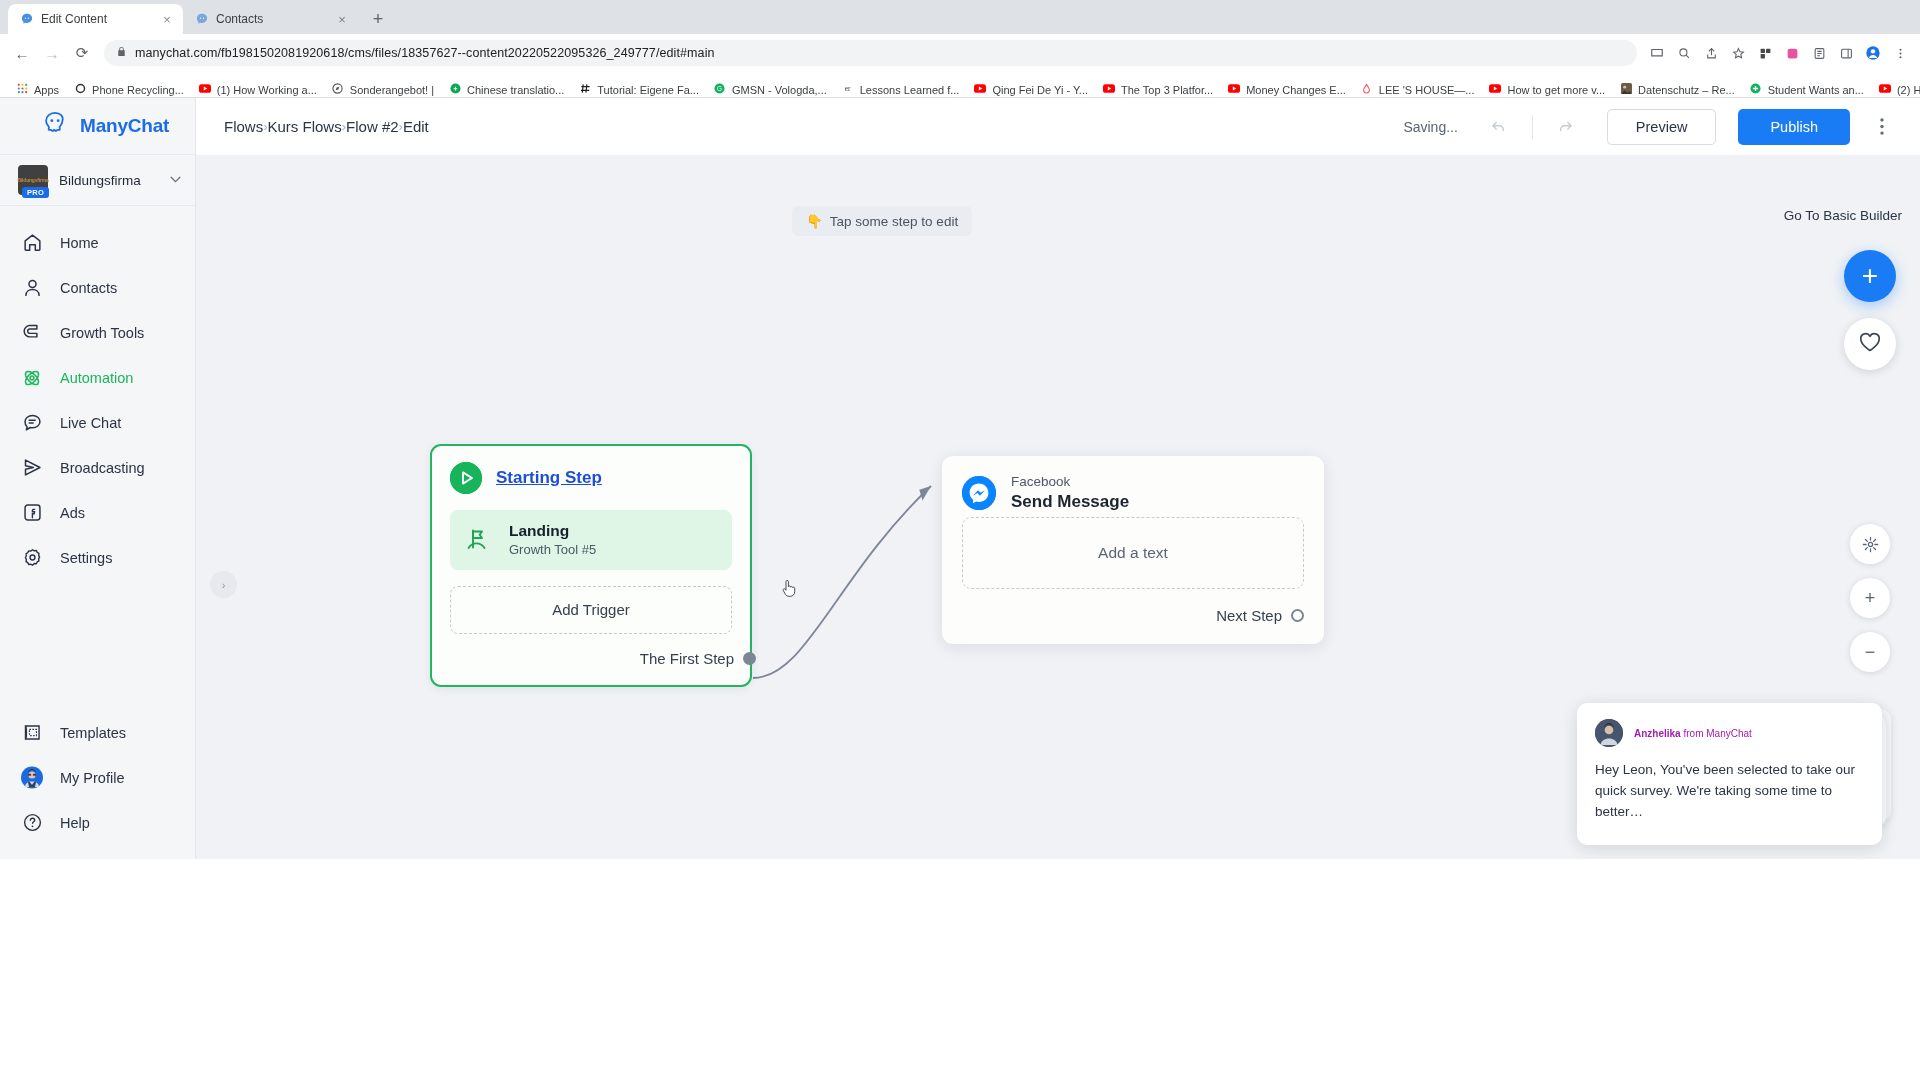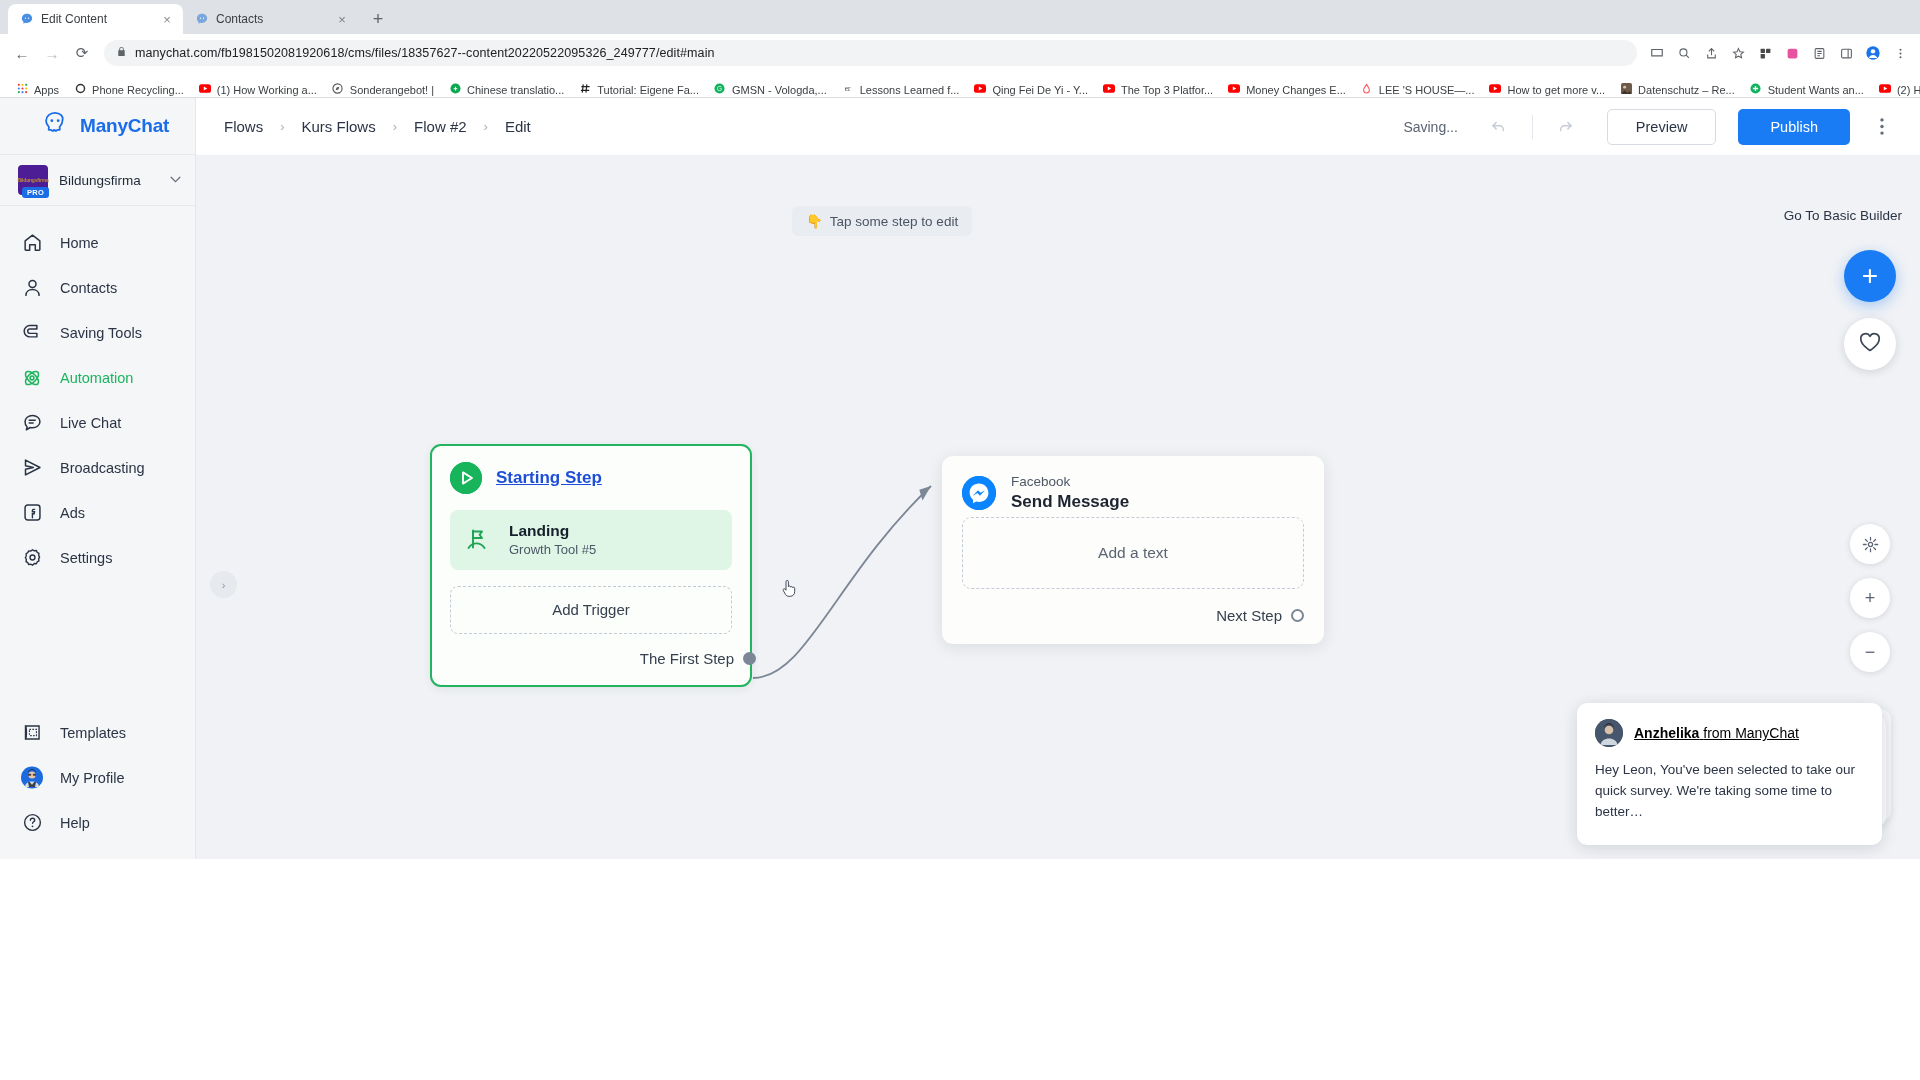--- a/index.html
+++ b/index.html
@@ -67,42 +67,42 @@
   .sidebar {
     width: 196px; flex: 0 0 196px; background: #f4f6f8; display: flex;
     flex-direction: column; border-right: 1px solid #e3e6ea;
   }
   .logo-row { height: 56px; display: flex; align-items: center; gap: 10px;
     padding-left: 40px; }
   .logo-text { font-size: 19px; font-weight: 700; color: #1a6ce7; letter-spacing: -.2px; }
   .acct-row { height: 52px; display: flex; align-items: center; gap: 11px;
     padding: 0 14px 0 18px; border-top: 1px solid #e6e9ed; border-bottom: 1px solid #e6e9ed; }
   .acct-av { width: 30px; height: 30px; flex:0 0 30px; position: relative;
-    border-radius: 4px; background: #4c1d95; display:flex; align-items:center; justify-content:center;
+    border-radius: 4px; background: #404040; display:flex; align-items:center; justify-content:center;
     overflow: visible; text-align: center; }
   .acct-av .brandtxt { font-size: 5px; color: #c08a3e; font-weight: 700; letter-spacing: -.2px; }
   .pro-badge { position: absolute; bottom: -3px; left: 4px; background: #1a6ce7; color: #fff;
     font-size: 7.5px; font-weight: 700; padding: 1px 5px; border-radius: 3px; letter-spacing: .3px; }
   .acct-name { flex: 1; font-size: 13.5px; color: #1f2937; font-weight: 400; }
   .acct-caret { color: #6b7280; font-size: 9px; }
 
   .nav { padding-top: 14px; }
   .nav-item { height: 45px; display: flex; align-items: center; gap: 16px;
     padding-left: 20px; font-size: 14.5px; color: #2b3445; }
   .nav-item.active { color: #1bb55c; font-weight: 400; }
   .nav-ic { width: 24px; height: 24px; flex: 0 0 24px; display:flex; align-items:center; justify-content:center; }
   .spacer { flex: 1; }
   .nav-bottom { padding-bottom: 14px; }
 
   
   .main { flex: 1; display: flex; flex-direction: column; min-width: 0; position: relative; }
   .topbar { height: 58px; flex: 0 0 58px; background: #fff; display: flex;
     align-items: center; padding: 0 24px 0 28px; gap: 12px;
     border-bottom: 1px solid #eceff3; z-index: 5; }
-  .crumbs { display: flex; align-items: center; gap: 17px; font-size: 15px; color: #2b3445; }
+  .crumbs { display: flex; align-items: center; gap: 0; font-size: 15px; color: #2b3445; }
   .crumb-sep { color: #aab2bd; font-size: 13px; }
   .topbar .spacer { flex: 1; }
   .saving { font-size: 14px; color: #5a6472; margin-right: 12px; }
   .undo, .redo { width: 34px; height: 34px; display:flex; align-items:center; justify-content:center;
     color: #c5cbd4; font-size: 16px; }
   .vdiv { width: 1px; height: 24px; background: #e4e8ed; margin: 0 4px; }
   .btn-preview { height: 36px; padding: 0 28px; border: 1px solid #d7dce3; border-radius: 5px;
     background: #fff; font-size: 14.5px; color: #2b3445; display:flex; align-items:center;
     margin-left: 12px; }
   .btn-publish { height: 36px; padding: 0 32px; border-radius: 5px; background: #1a7cf5;
@@ -200,21 +200,21 @@
   .chat-stack { position: absolute; right: 38px; bottom: 14px; width: 305px; }
   .chat-ghost2 { position: absolute; left: 13px; right: -9px; top: 6px; height: 112px;
     background: #f5f6f8; border-radius: 10px; box-shadow: 0 2px 10px rgba(20,30,50,.09); }
   .chat-ghost1 { position: absolute; left: 7px; right: -4px; top: 12px; height: 112px;
     background: #fafbfc; border-radius: 10px; box-shadow: 0 2px 10px rgba(20,30,50,.07); }
   .chat-card { position: relative; background: #fff; border-radius: 10px;
     padding: 16px 18px 22px; box-shadow: 0 3px 16px rgba(20,30,50,.14); }
   .chat-head { display: flex; align-items: center; gap: 11px; margin-bottom: 13px; }
   .chat-av { width: 28px; height: 28px; flex: 0 0 28px; border-radius: 50%;
     background: #3c4b5e; display:flex; align-items:center; justify-content:center; overflow:hidden; }
-  .chat-who { font-size: 14px; color: #000000; text-decoration: underline; }
+  .chat-who { font-size: 10px; color: #a21caf; }
   .chat-who b { font-weight: 700; }
   .chat-body { font-size: 13.5px; color: #2b3445; line-height: 1.55; }
 </style>
 </head>
 <body>
 
 <div class="browser">
 
   <div class="tabstrip">
     <div class="tab active">
@@ -513,21 +513,21 @@
               </svg>
           </span>
           <span>Contacts</span>
         </div>
         <div class="nav-item">
           <span class="nav-ic">
             <svg width="21" height="21" viewBox="0 0 24 24">
                 <path d="M17 4H9a6.5 6.5 0 0 0 0 13h8v-4h-8a2.5 2.5 0 0 1 0-5h8z" fill="none" stroke="#2b3445" stroke-width="1.7" stroke-linejoin="round"></path>
               </svg>
           </span>
-          <span>Saving Tools</span>
+          <span>Growth Tools</span>
         </div>
         <div class="nav-item active">
           <span class="nav-ic">
             <svg width="22" height="22" viewBox="0 0 24 24">
               <ellipse cx="12" cy="12" rx="9" ry="4.6" fill="none" stroke="#1bb55c" stroke-width="1.7" transform="rotate(45 12 12)"></ellipse>
               <ellipse cx="12" cy="12" rx="9" ry="4.6" fill="none" stroke="#1bb55c" stroke-width="1.7" transform="rotate(-45 12 12)"></ellipse>
               <circle cx="12" cy="12" r="2.1" fill="none" stroke="#1bb55c" stroke-width="1.7"></circle>
             </svg>
           </span>
           <span>Automation</span>

